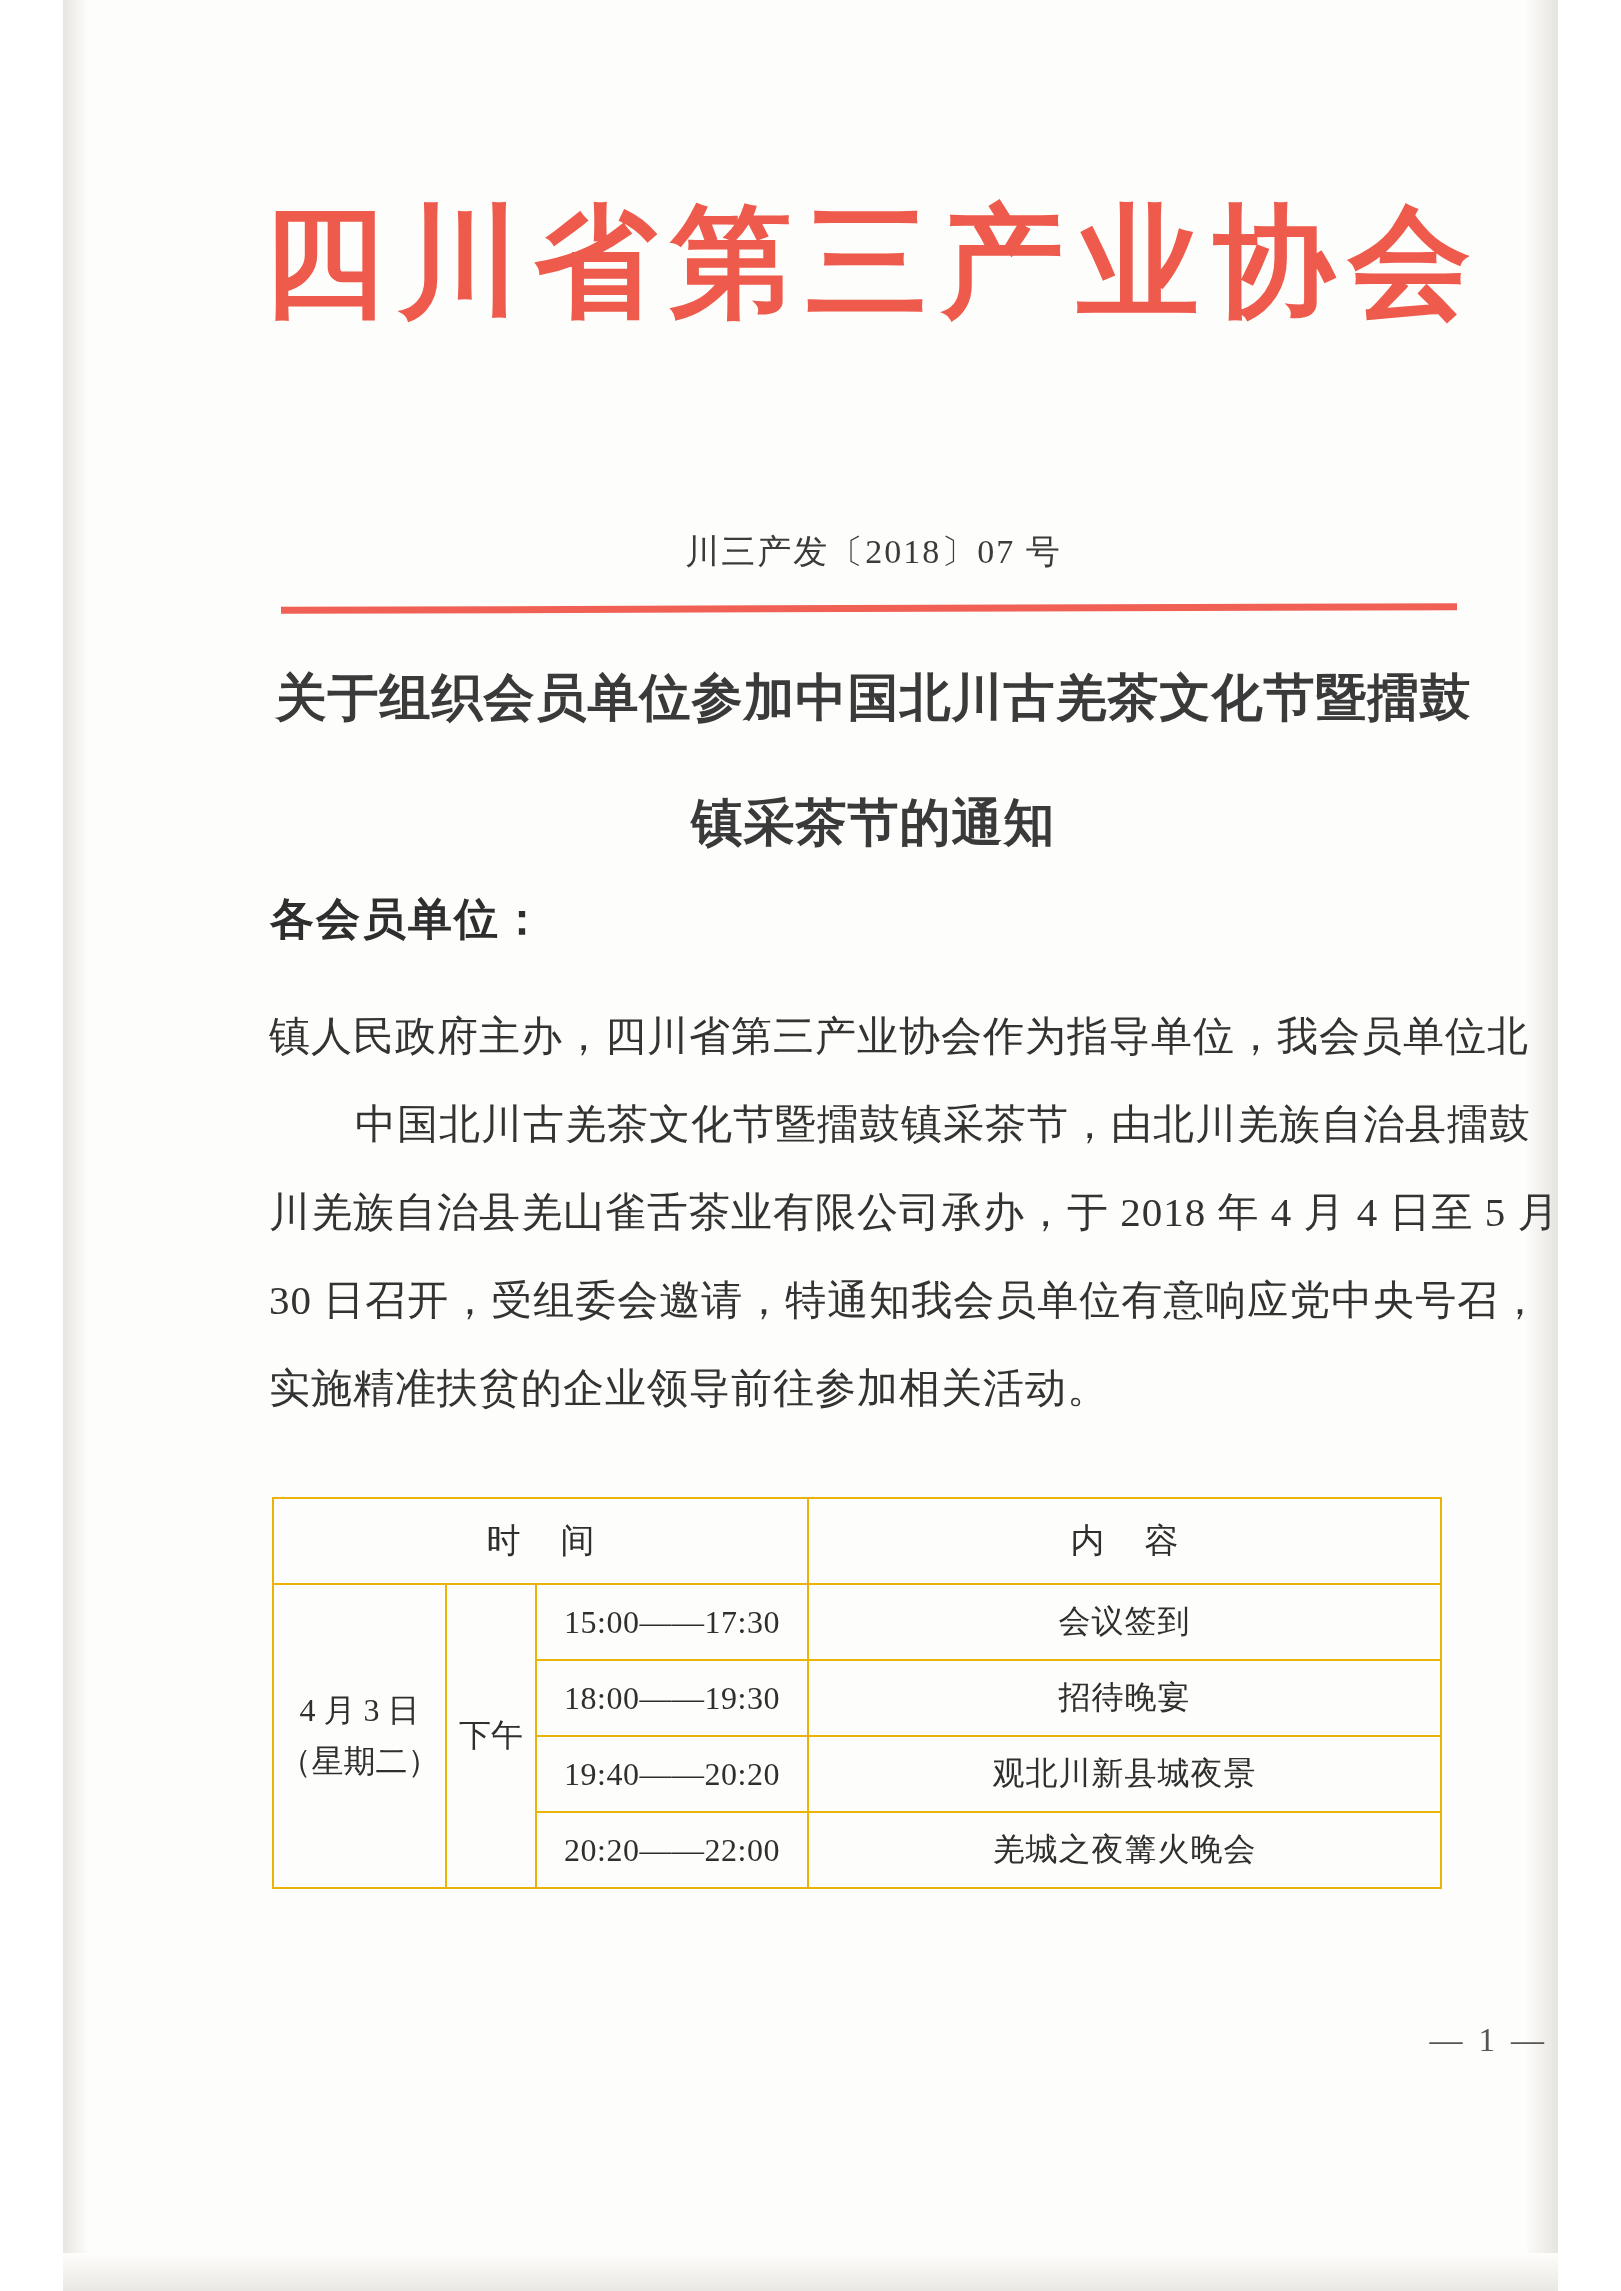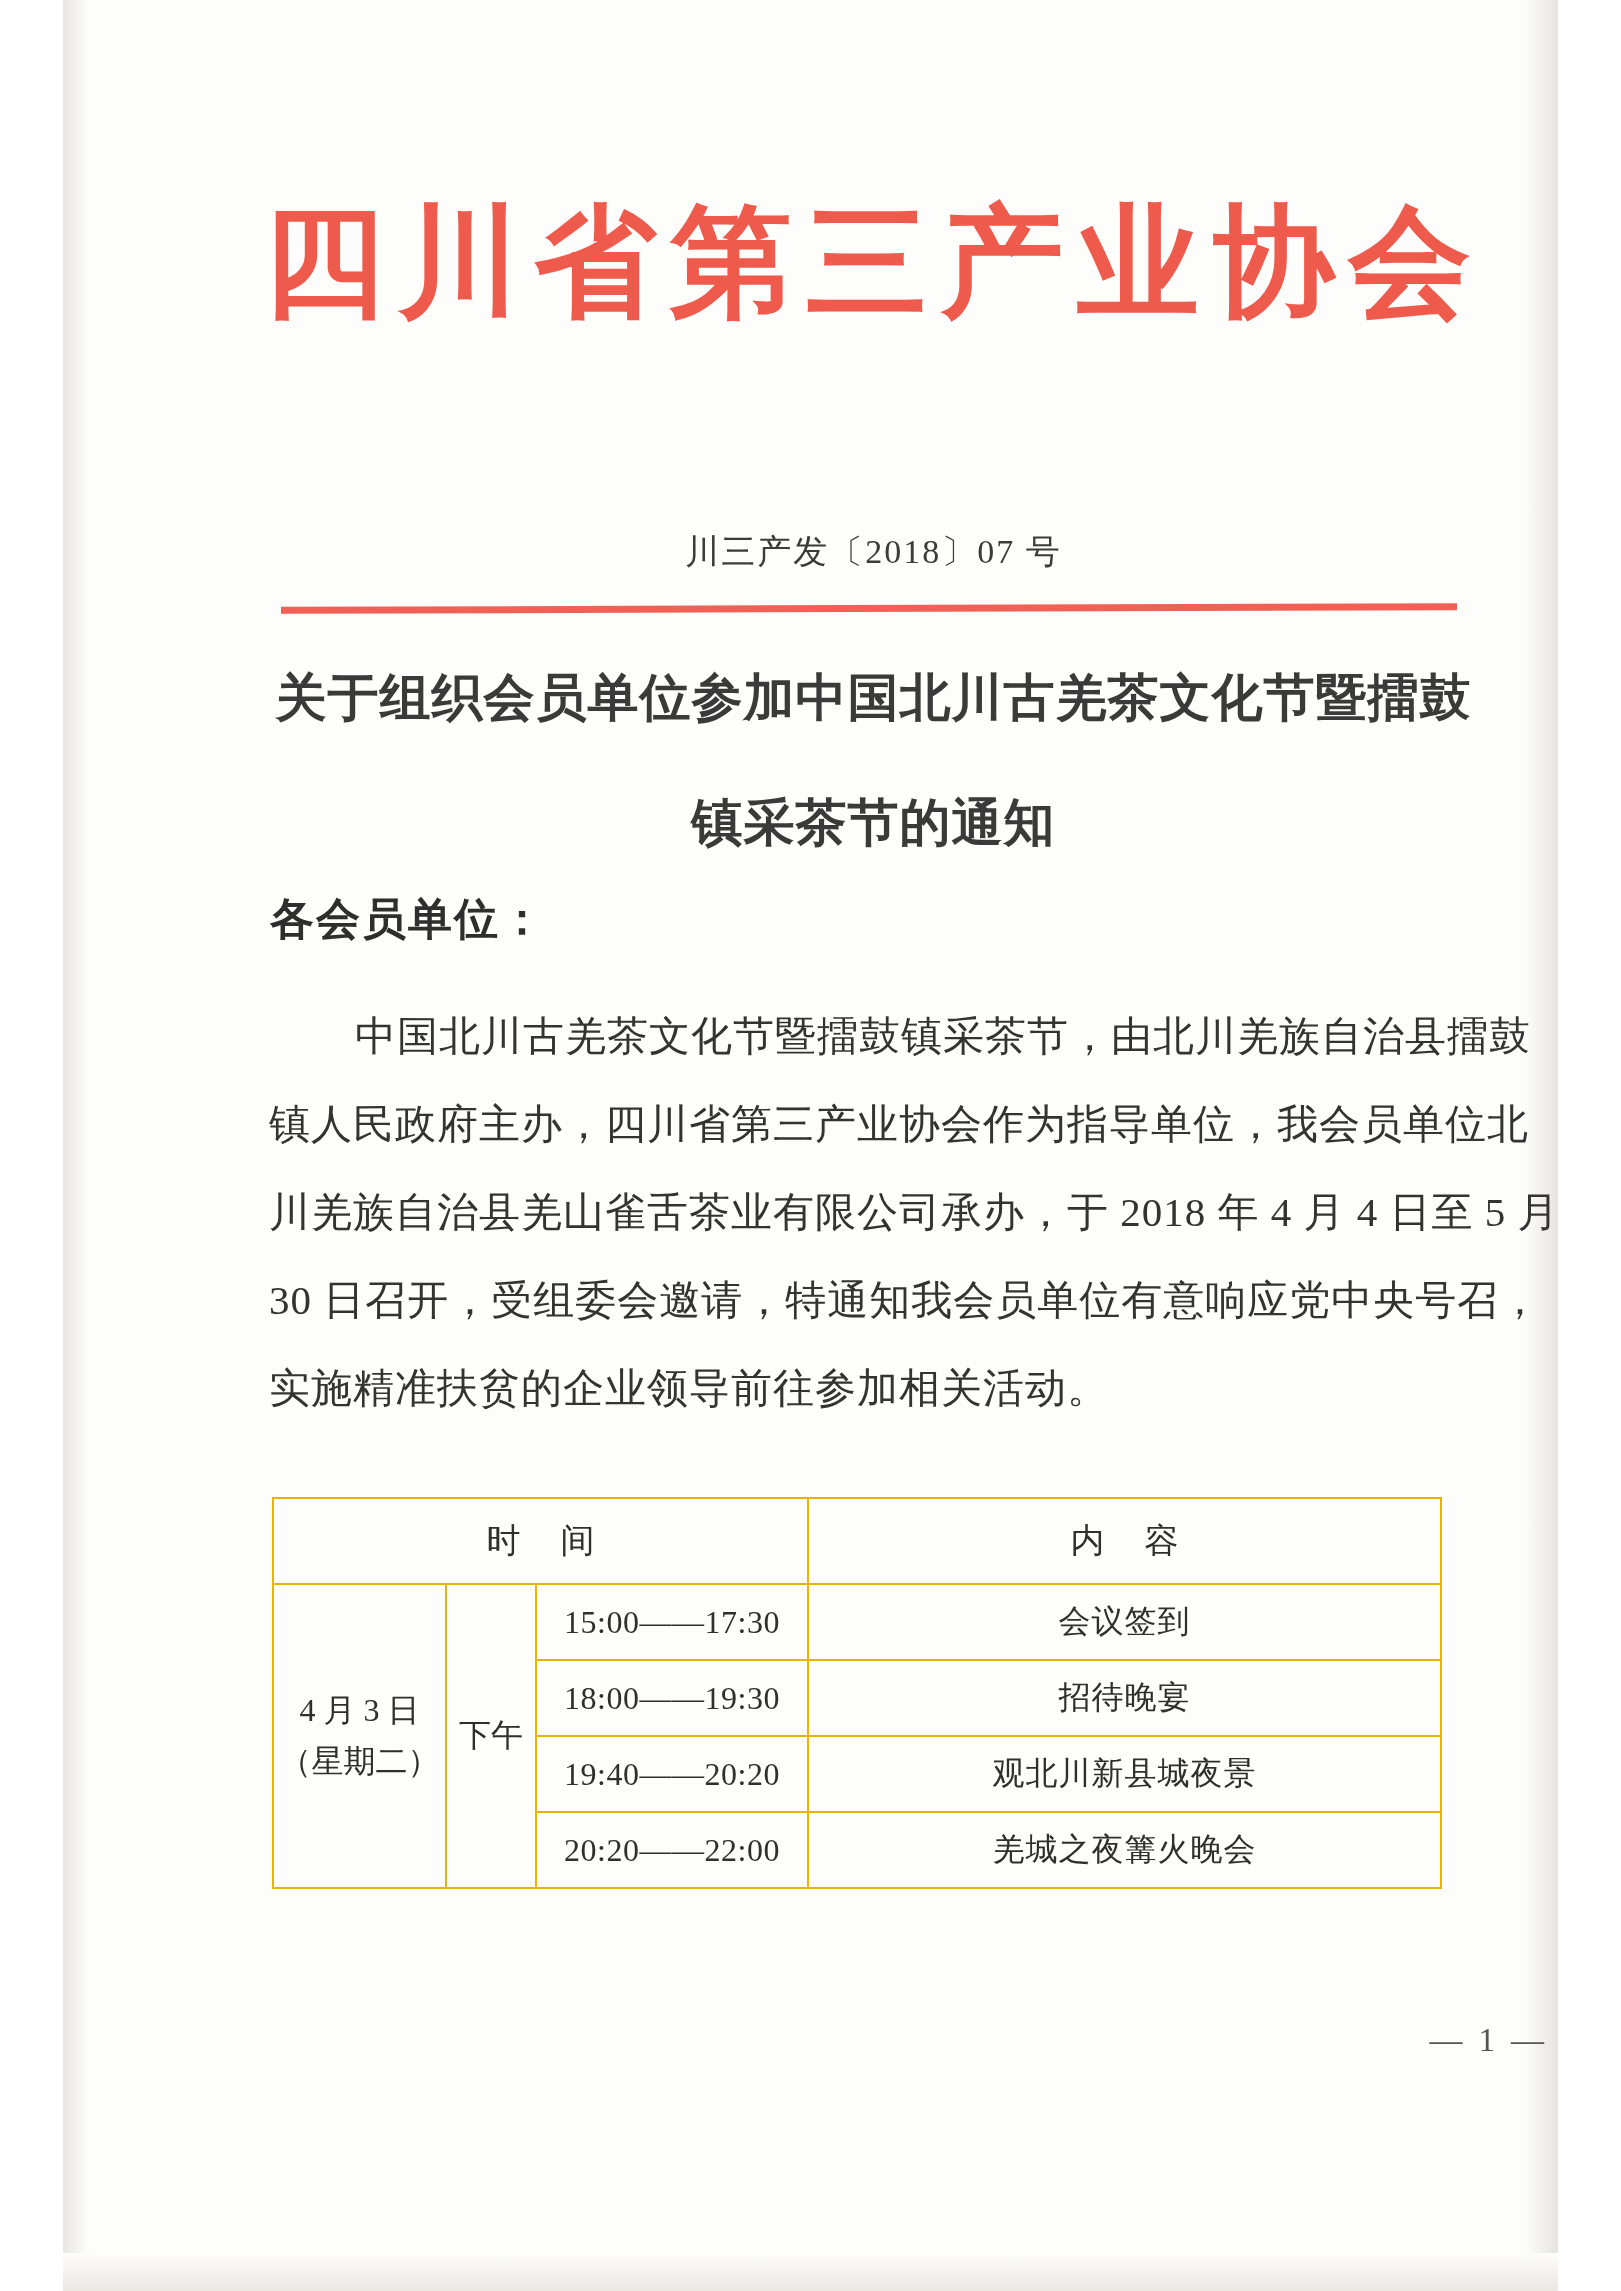--- a/index.html
+++ b/index.html
@@ -224,22 +224,22 @@
   <div class="red-rule"></div>
 
   <div class="doc-title">
     <div class="tline">关于组织会员单位参加中国北川古羌茶文化节暨擂鼓</div>
     <div class="tline">镇采茶节的通知</div>
   </div>
 
   <div class="salutation">各会员单位：</div>
 
   <div class="body-block">
+    <div class="body-line">镇人民政府主办，四川省第三产业协会作为指导单位，我会员单位北</div>
     <div class="body-line indent">中国北川古羌茶文化节暨擂鼓镇采茶节，由北川羌族自治县擂鼓</div>
-    <div class="body-line">镇人民政府主办，四川省第三产业协会作为指导单位，我会员单位北</div>
     <div class="body-line">川羌族自治县羌山雀舌茶业有限公司承办，于 2018 年 4 月 4 日至 5 月</div>
     <div class="body-line">30 日召开，受组委会邀请，特通知我会员单位有意响应党中央号召，</div>
     <div class="body-line">实施精准扶贫的企业领导前往参加相关活动。</div>
   </div>
 
 
   <div class="schedule-wrap">
     <table class="schedule">
       <colgroup>
         <col style="width:173px">

